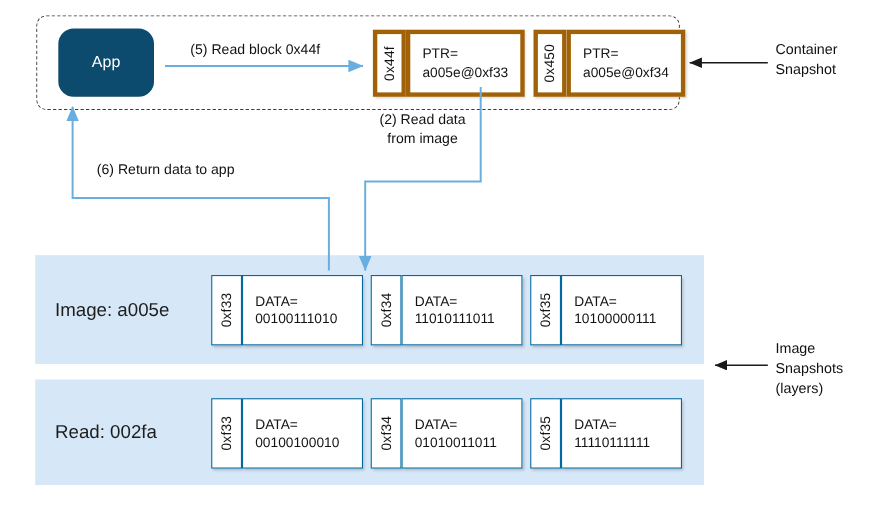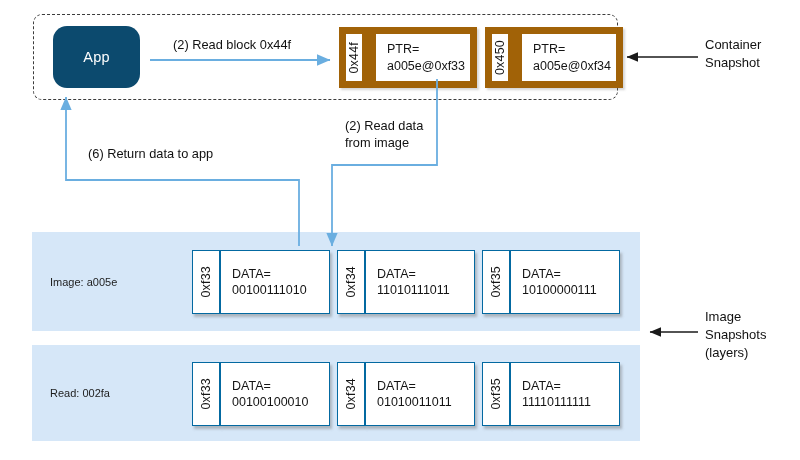--- a/index.html
+++ b/index.html
@@ -55,21 +55,21 @@
     background: #d6e7f8;
     left: 32px;
     width: 608px;
     display: flex;
     align-items: center;
   }
   #image-band-a005e { top: 232px; height: 99px; }
   #image-band-002fa { top: 345px; height: 96px; }
 
   .band-label {
-    font-size: 11px;
+    font-size: 17px;
     color: #1d1d1d;
     margin-left: 18px;
     white-space: nowrap;
   }
 
   
   .block-row {
     position: absolute;
     display: flex;
     align-items: stretch;
@@ -97,21 +97,21 @@
   }
   .cell .data-text {
     font-size: 12.5px;
     color: #141414;
     line-height: 1.32;
     white-space: pre-line;
   }
 
   
   #container-blocks .cell {
-    border: 7px solid #a16207;
+    border: 4px solid #a16207;
     box-shadow: 1.5px 2px 2px rgba(120,120,120,.30);
   }
   #container-blocks .cell.addr { width: 30px; }
   #container-blocks .cell.data { width: 108px; }
   #container-blocks .gap { width: 8px; }
 
   
   .image-blocks .cell {
     border: 1px solid #0369a1;
     box-shadow: 2px 2.5px 2.5px rgba(110,110,110,.42);
@@ -120,21 +120,21 @@
   .image-blocks .cell.data { width: 110px; }
   .image-blocks .gap { width: 7px; }
 
   
   .step-label {
     font-size: 12.8px;
     color: #111111;
     white-space: pre-line;
   }
   #step1-label { left: 173px; top: 37px; }
-  #step2-label { left: 345px; top: 117px; line-height: 1.35; }
+  #step2-label { left: 345px; top: 100px; text-align: center; line-height: 1.35; }
   #step3-label { left: 88px; top: 146px; }
 
   
   .side-label {
     font-size: 13px;
     color: #111111;
     line-height: 1.38;
     white-space: pre-line;
   }
   #container-snapshot-label { left: 705px; top: 36px; }
@@ -263,21 +263,21 @@
 
     <polyline points="437,79 437,165 332,165 332,246" fill="none" stroke="#6aaee0" stroke-width="1.8" marker-end="url(#arrow-blue)"></polyline>
 
     <polyline points="299,246 299,180 66,180 66,97" fill="none" stroke="#6aaee0" stroke-width="1.8" marker-end="url(#arrow-blue)"></polyline>
 
     <line x1="698" y1="57" x2="627" y2="57" stroke="#1a1a1a" stroke-width="1.5" marker-end="url(#arrow-dark)"></line>
 
     <line x1="698" y1="332" x2="650" y2="332" stroke="#1a1a1a" stroke-width="1.5" marker-end="url(#arrow-dark)"></line>
   </svg>
 
-  <div class="abs step-label" id="step1-label">(2) Read block 0x44f</div>
+  <div class="abs step-label" id="step1-label">(5) Read block 0x44f</div>
   <div class="abs step-label" id="step2-label">(2) Read data
 from image</div>
   <div class="abs step-label" id="step3-label">(6) Return data to app</div>
 
   <div class="abs side-label" id="image-snapshots-label">Image
 Snapshots
 (layers)</div>
   <div class="abs side-label" id="container-snapshot-label">Container
 Snapshot</div>
 

